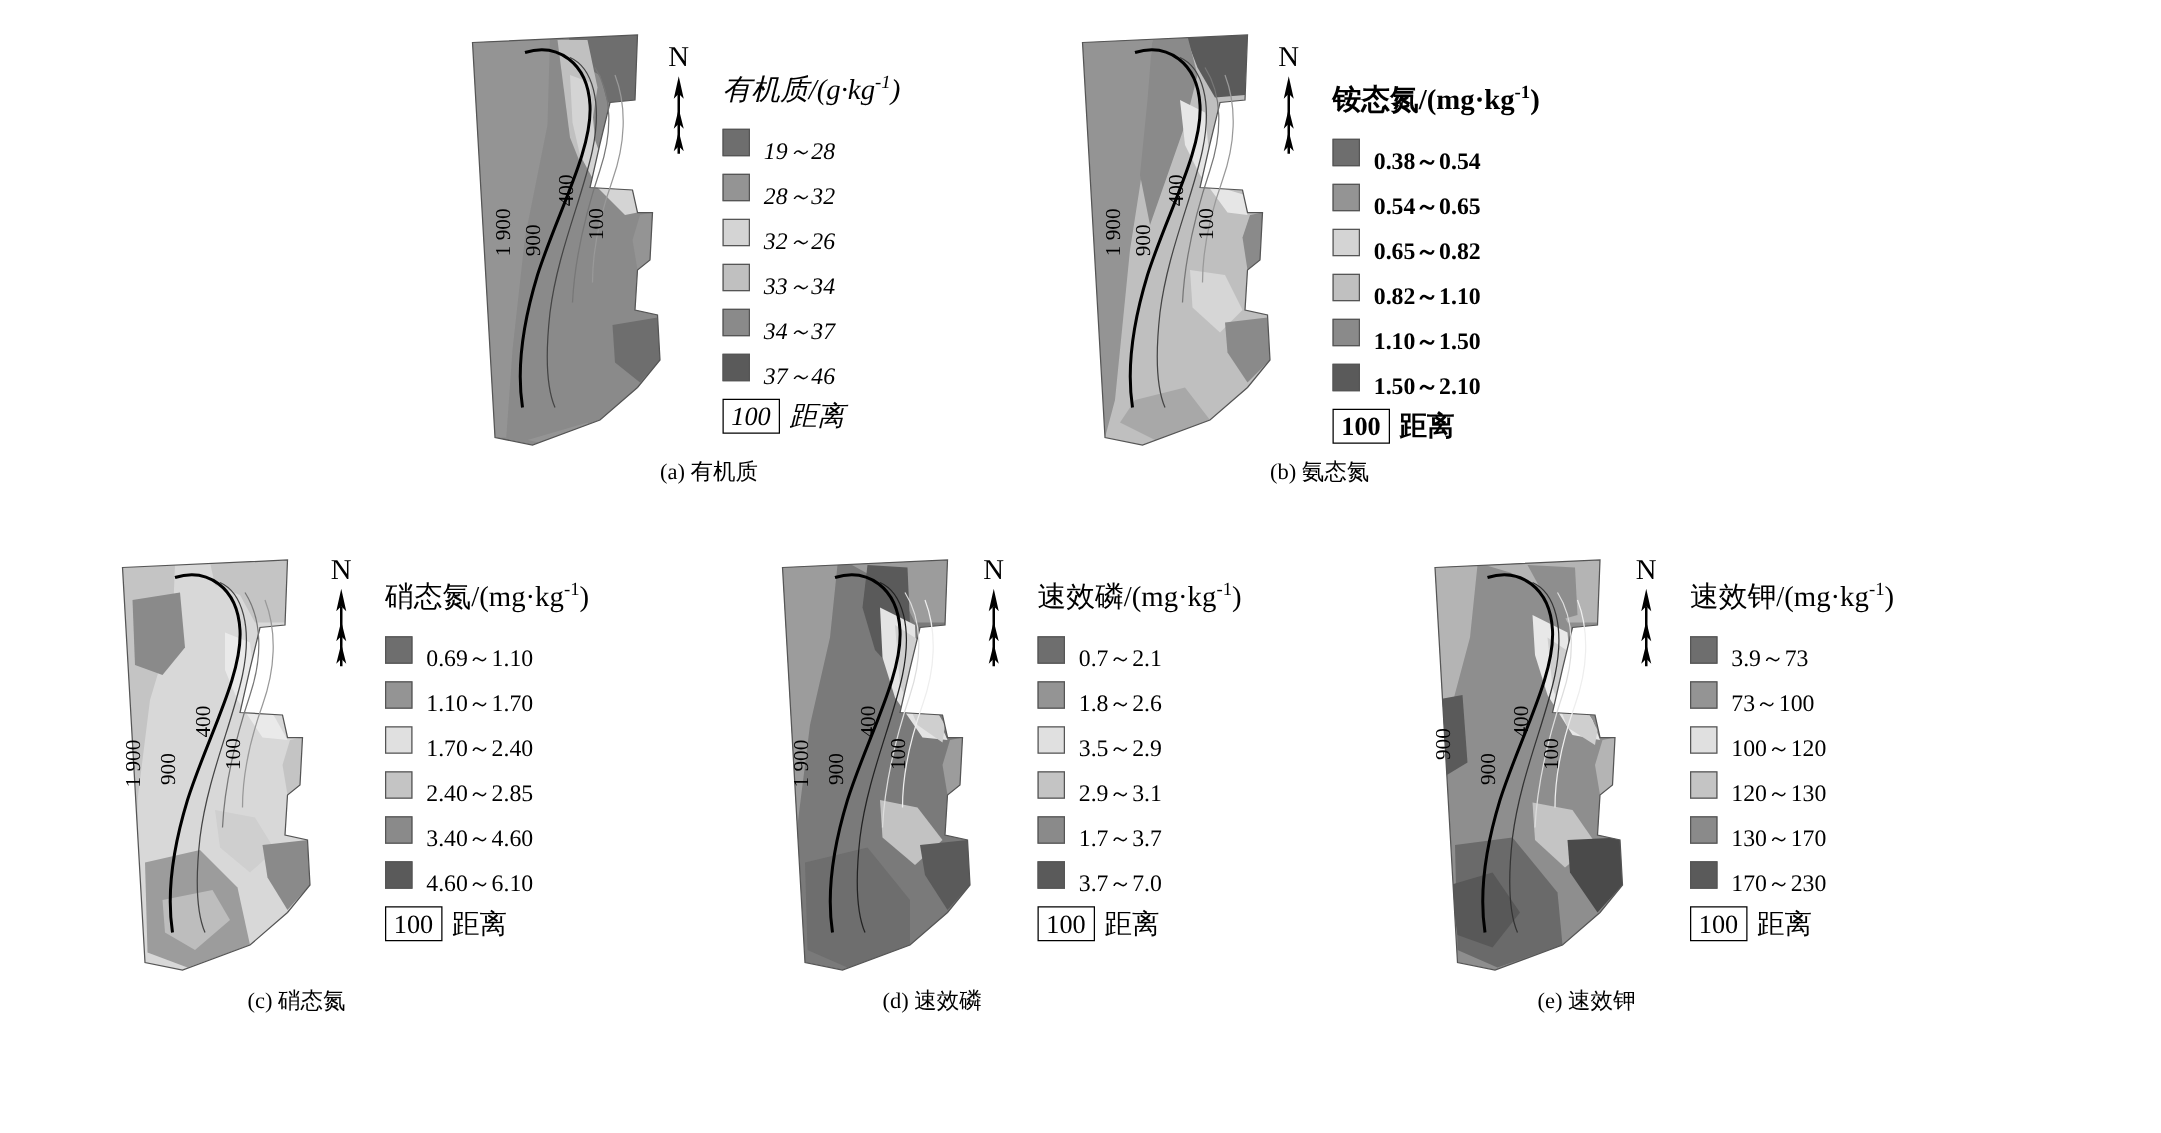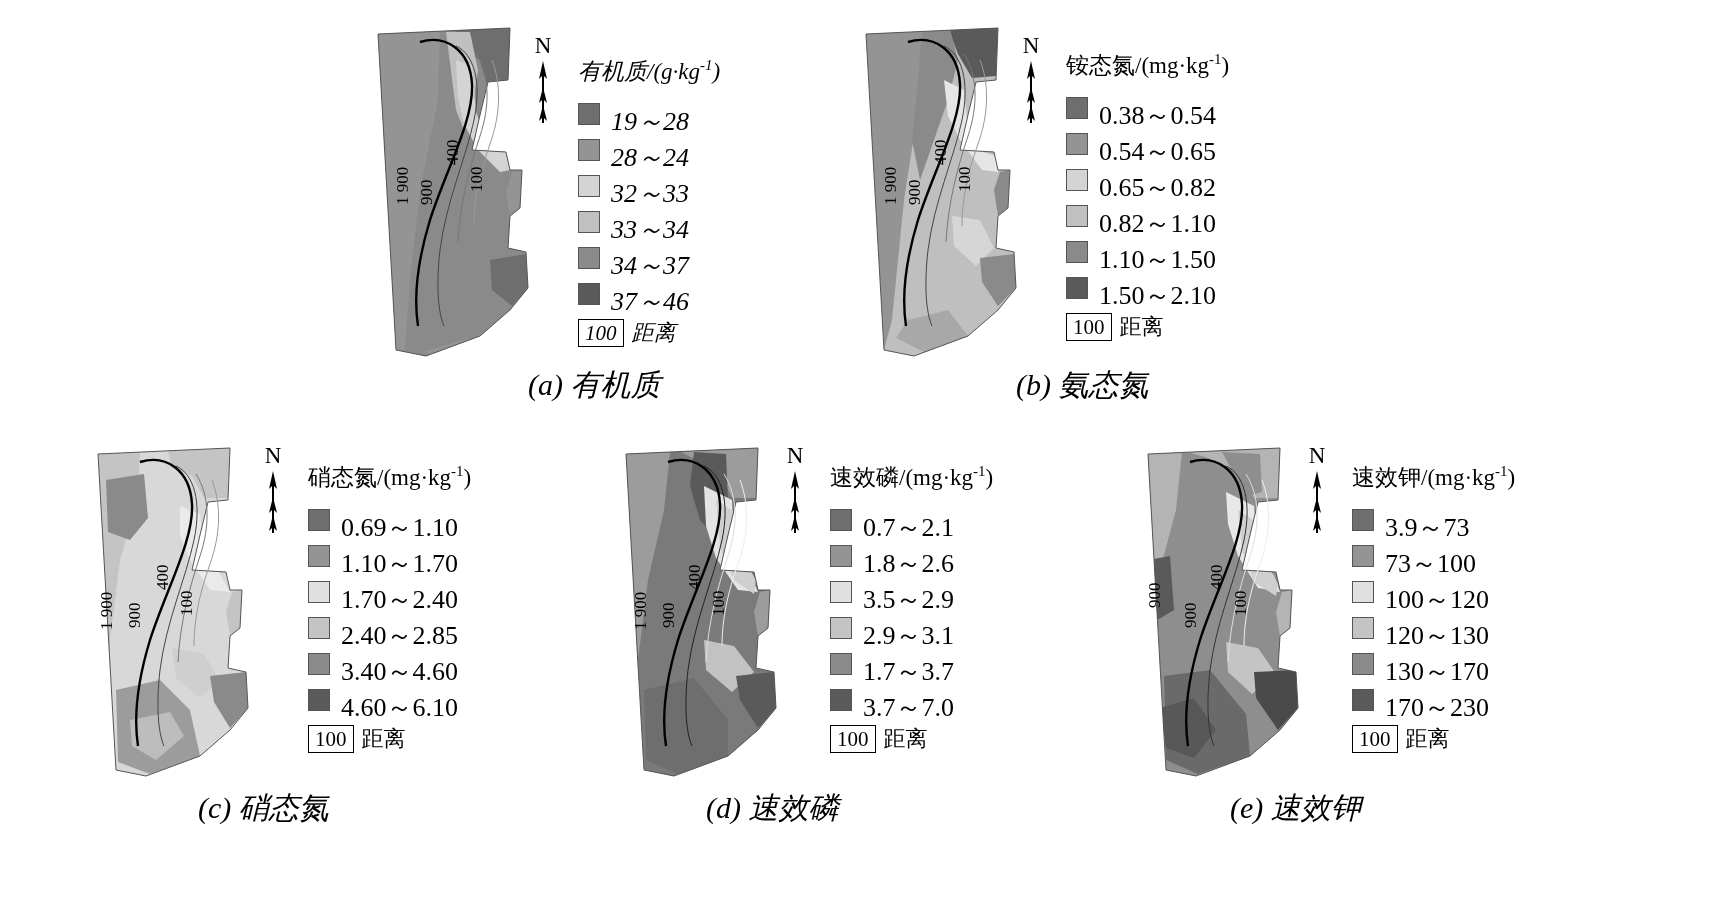--- a/index.html
+++ b/index.html
@@ -14,25 +14,25 @@
   .panel{position:absolute;}
   .map-wrap{position:absolute;}
   .map-svg{display:block;}
   .north{position:absolute;text-align:center;width:30px;}
   .north .n-label{font-family:"Liberation Serif",serif;font-size:23px;font-weight:400;line-height:1;}
   .legend{position:absolute;}
   .legend-title{font-size:23px;white-space:nowrap;margin-bottom:9px;font-family:"Liberation Serif",serif;}
   .legend-title sup{font-size:15px;vertical-align:super;}
   .legend-row{display:flex;align-items:center;height:36px;}
   .swatch{width:22px;height:22px;margin-right:11px;border:0.5px solid #555;box-sizing:border-box;}
-  .legend-label{font-size:26px;white-space:nowrap;font-family:"Liberation Serif",serif;margin-top:14px;}
+  .legend-label{font-size:19px;white-space:nowrap;font-family:"Liberation Serif",serif;margin-top:14px;}
   .dist-row{display:flex;align-items:center;margin-top:6px;}
   .dist-box{border:1.4px solid #000;padding:0 6px;font-size:21px;line-height:26px;height:26px;display:flex;align-items:center;}
   .dist-label{font-size:22px;margin-left:8px;}
-  .caption{position:absolute;font-size:30px;white-space:nowrap;font-style:italic;}
+  .caption{position:absolute;font-size:18px;white-space:nowrap;}
   .cn{font-family:"Liberation Serif", serif;}
 </style>
 </head>
 <body>
 
 <div class="panel" style="left:360px;top:20px;">
 
   <div class="map-wrap" style="left:0px;top:0px;">
     <svg class="map-svg" width="210" height="340" viewBox="0 0 210 340">
       <defs>
@@ -75,25 +75,25 @@
   </div>
 
   <div class="legend" style="left:218px;top:36px;font-style:italic;">
     <div class="legend-title cn"><span>有机质/(g·kg</span><sup>-1</sup><span>)</span></div>
     <div class="legend-row">
         <span class="swatch" style="background:#6e6e6e"></span>
         <span class="legend-label">19～28</span>
       </div>
     <div class="legend-row">
         <span class="swatch" style="background:#949494"></span>
-        <span class="legend-label">28～24</span>
+        <span class="legend-label">28～32</span>
       </div>
     <div class="legend-row">
         <span class="swatch" style="background:#d4d4d4"></span>
-        <span class="legend-label">32～33</span>
+        <span class="legend-label">32～26</span>
       </div>
     <div class="legend-row">
         <span class="swatch" style="background:#c0c0c0"></span>
         <span class="legend-label">33～34</span>
       </div>
     <div class="legend-row">
         <span class="swatch" style="background:#8a8a8a"></span>
         <span class="legend-label">34～37</span>
       </div>
     <div class="legend-row">
@@ -144,21 +144,21 @@
   <div class="north" style="left:168px;top:14px;">
     <div class="n-label">N</div>
     <svg width="30" height="70" viewBox="0 0 30 70">
       <polygon points="15,4 11,22 15,18 19,22" fill="#000"></polygon>
       <line x1="15" y1="18" x2="15" y2="66" stroke="#000" stroke-width="2"></line>
       <polygon points="15,30 11,46 15,42 19,46" fill="#000"></polygon>
       <polygon points="15,48 11,64 15,60 19,64" fill="#000"></polygon>
     </svg>
   </div>
 
-  <div class="legend" style="left:218px;top:30px;">
+  <div class="legend" style="left:218px;top:44px;font-weight:bold;">
     <div class="legend-title cn"><span>铵态氮/(mg·kg</span><sup>-1</sup><span>)</span></div>
     <div class="legend-row">
         <span class="swatch" style="background:#6e6e6e"></span>
         <span class="legend-label">0.38～0.54</span>
       </div>
     <div class="legend-row">
         <span class="swatch" style="background:#949494"></span>
         <span class="legend-label">0.54～0.65</span>
       </div>
     <div class="legend-row">

